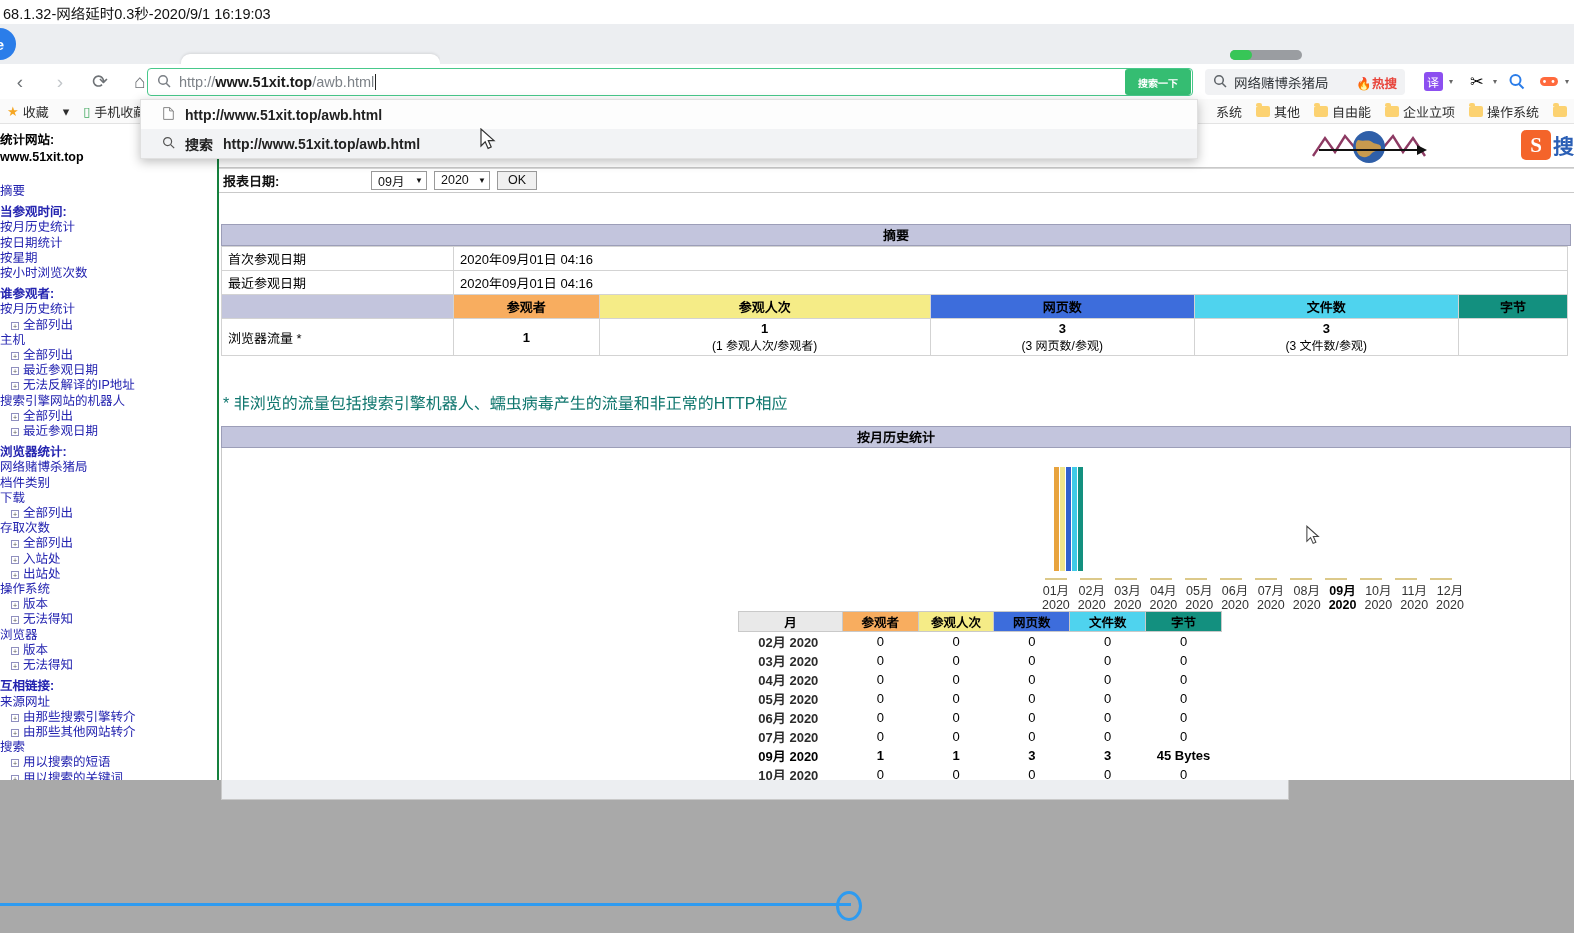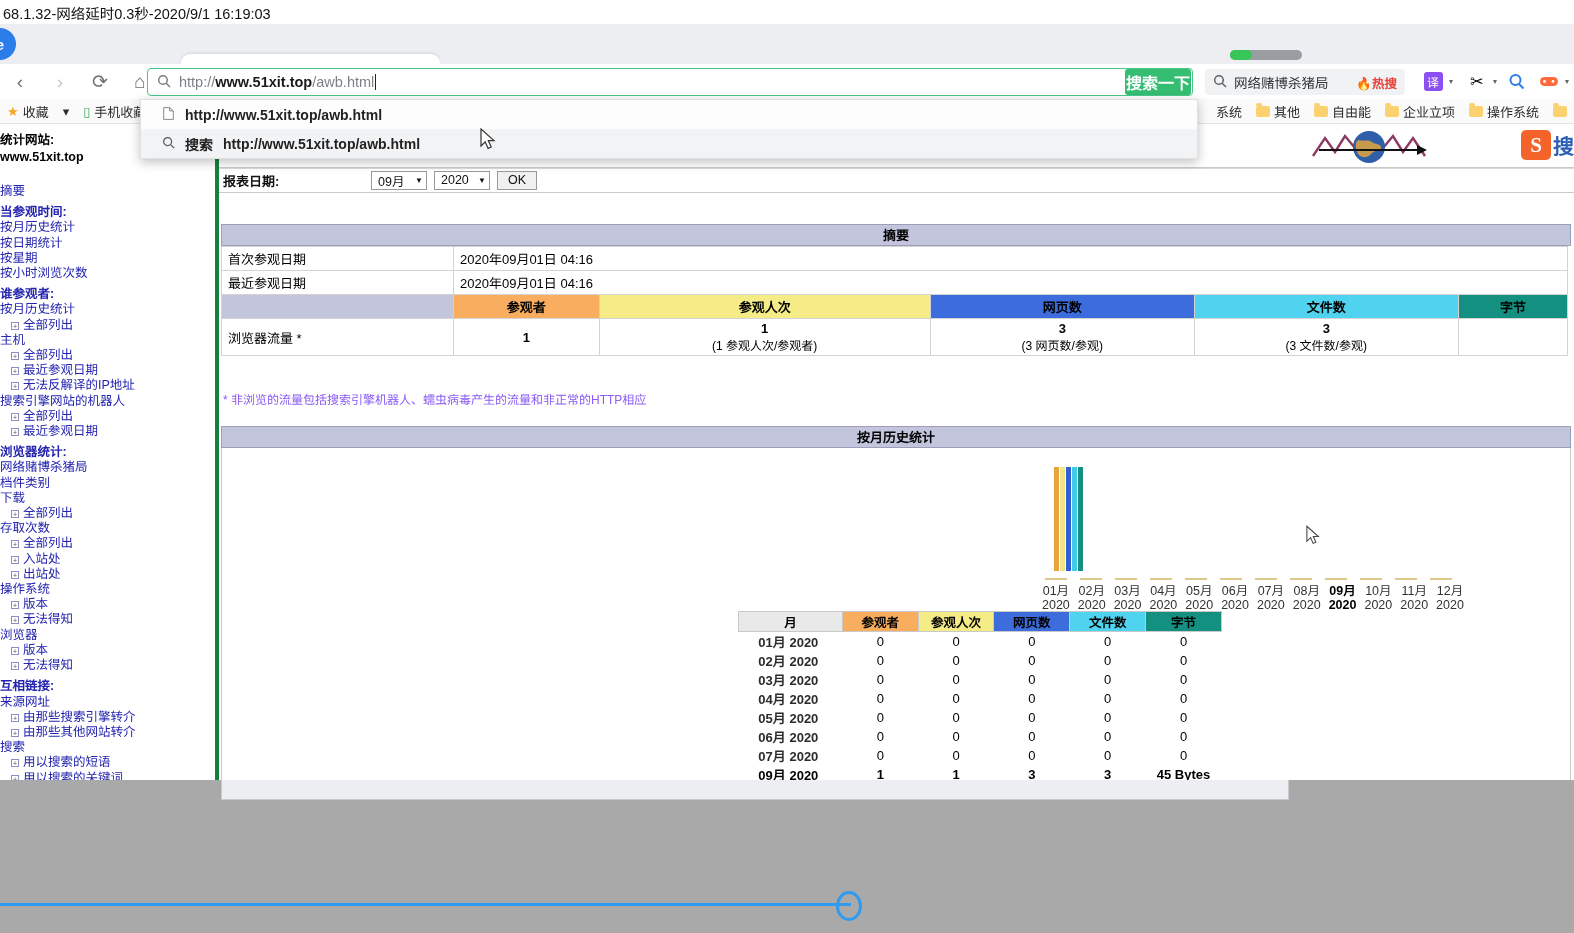--- a/index.html
+++ b/index.html
@@ -69,21 +69,21 @@
   }
   .urlbar .mag{ color:#7a7f85; font-size:14px; margin-right:8px; }
   .urltext{ font-size:14.5px; color:#7d8288; white-space:nowrap; }
   .urltext b{ color:#1b1b1b; font-weight:bold; }
   .urlcaret{
     display:inline-block; width:1px; height:16px; background:#222;
     vertical-align:-3px; margin-left:1px;
   }
   .gobtn{
     position:absolute; left:1125px; top:5px; width:66px; height:26px;
-    background:#35bd72; color:#fff; font-size:16px; font-weight:bold;
+    background:#35bd72; color:#fff; font-size:10px; font-weight:bold;
     display:flex;align-items:center;justify-content:center; border-radius:3px;
   }
   .searchbox{
     position:absolute; left:1205px; top:5px; width:200px; height:26px;
     background:#f1f2f4; border-radius:4px; display:flex; align-items:center; padding:0 8px; gap:7px;
   }
   .searchbox .mag{ color:#5e6368; font-size:14px; }
   .searchbox .q{ font-size:13.5px; color:#33373b; white-space:nowrap; }
   .hotbadge{ color:#e8453c; font-size:12.5px; font-weight:bold; white-space:nowrap; margin-left:auto;text-align:center;}
   .ticon{ position:absolute; top:4px; display:flex; align-items:center; gap:3px; }
@@ -103,21 +103,21 @@
   .folder-ic{ width:14px;height:11px;background:#fcd271;border-radius:2px;position:relative;}
   .folder-ic:before{content:"";position:absolute;top:-3px;left:0;width:6px;height:3px;background:#fcd271;border-radius:2px 2px 0 0;}
 
   
   .page{
     position:absolute; left:0; top:124px; width:1574px; height:809px;
     background:#ffffff; overflow:hidden;
   }
   .leftnav{
     position:absolute; left:0; top:0; width:219px; height:809px;
-    background:#ffffff; border-right:4px solid #15803d;
+    background:#ffffff; border-right:2px solid #15803d;
     font-size:12.5px; color:#30309a; padding-top:8px; overflow:hidden;
   }
   .leftnav .sitehdr{ font-weight:bold; color:#000; font-size:12.5px; padding-left:0px; line-height:17px; }
   .navgroup{ font-weight:bold; color:#111; margin-top:6px; }
   .navitem{ line-height:15.2px; color:#2424b0; white-space:nowrap; }
   .navitem.sub{ padding-left:11px; }
   .navitem .sq{ display:inline-block; width:8px;height:8px;border:1px solid #8f8fbf;
                 margin-right:4px; font-size:7px; line-height:7px; text-align:center; color:#555;}
 
   .content{
@@ -160,21 +160,21 @@
   
   .sumwrap{ position:absolute; left:2px; top:100px; width:1350px; }
   table.sum{ border-collapse:collapse; width:1347px; font-size:13px; }
   table.sum td{ border:1px solid #d3d3d3; padding:2px 6px; }
   .sum .k{ width:232px; background:#fff; }
   .sum .v{ background:#fff; }
   .sum .hdrrow td{ background:#c3c5dd; height:20px; }
   .sum .colhdr{ text-align:center; font-weight:bold; height:20px; color:#000;}
   .sum .num{ text-align:center; font-weight:bold; }
   .sum .sub{ font-weight:normal; font-size:12px; }
-  .footnote{ position:absolute; left:4px; top:262px; font-size:12px; color:#8b5cf6; }
+  .footnote{ position:absolute; left:4px; top:262px; font-size:16px; color:#0f766e; }
 
   
   .monthwrap{ position:absolute; left:2px; top:302px; width:1350px; }
   .mhbox{ border:1px solid #c9c9c9; border-top:none; height:415px; background:#fff; position:relative; }
   .chart{ position:absolute; left:516px; top:8px; width:430px; height:115px; }
   .bars{ position:absolute; left:316px; bottom:0; width:32px; height:104px; display:flex; gap:1px;}
   .bar{ width:5px; align-self:flex-end; }
   .axis{ position:absolute; left:300px; top:128px; width:430px; display:flex; }
   .xl{ width:36px; text-align:center; font-size:12.5px; color:#333; line-height:14px; }
   .xl.cur{ font-weight:bold; color:#000; }
@@ -564,28 +564,20 @@
                   <th style="background: rgb(233, 233, 233); width: 104px;">月</th>
                   <th style="background: rgb(248, 173, 95); width: 76px;">参观者</th>
                   <th style="background: rgb(245, 236, 135); width: 76px;">参观人次</th>
                   <th style="background: rgb(61, 109, 220); width: 76px;">网页数</th>
                   <th style="background: rgb(79, 211, 238); width: 76px;">文件数</th>
                   <th style="background: rgb(19, 144, 127); width: 76px;">字节</th>
                 </tr>
               </thead>
           <tbody id="mh-body">
                 <tr>
-                  <td class="mon">01月 2020</td>
-                  <td>0</td>
-                  <td>0</td>
-                  <td>0</td>
-                  <td>0</td>
-                  <td>0</td>
-                </tr>
-                <tr>
                   <td class="mon">02月 2020</td>
                   <td>0</td>
                   <td>0</td>
                   <td>0</td>
                   <td>0</td>
                   <td>0</td>
                 </tr>
                 <tr>
                   <td class="mon">03月 2020</td>
                   <td>0</td>

